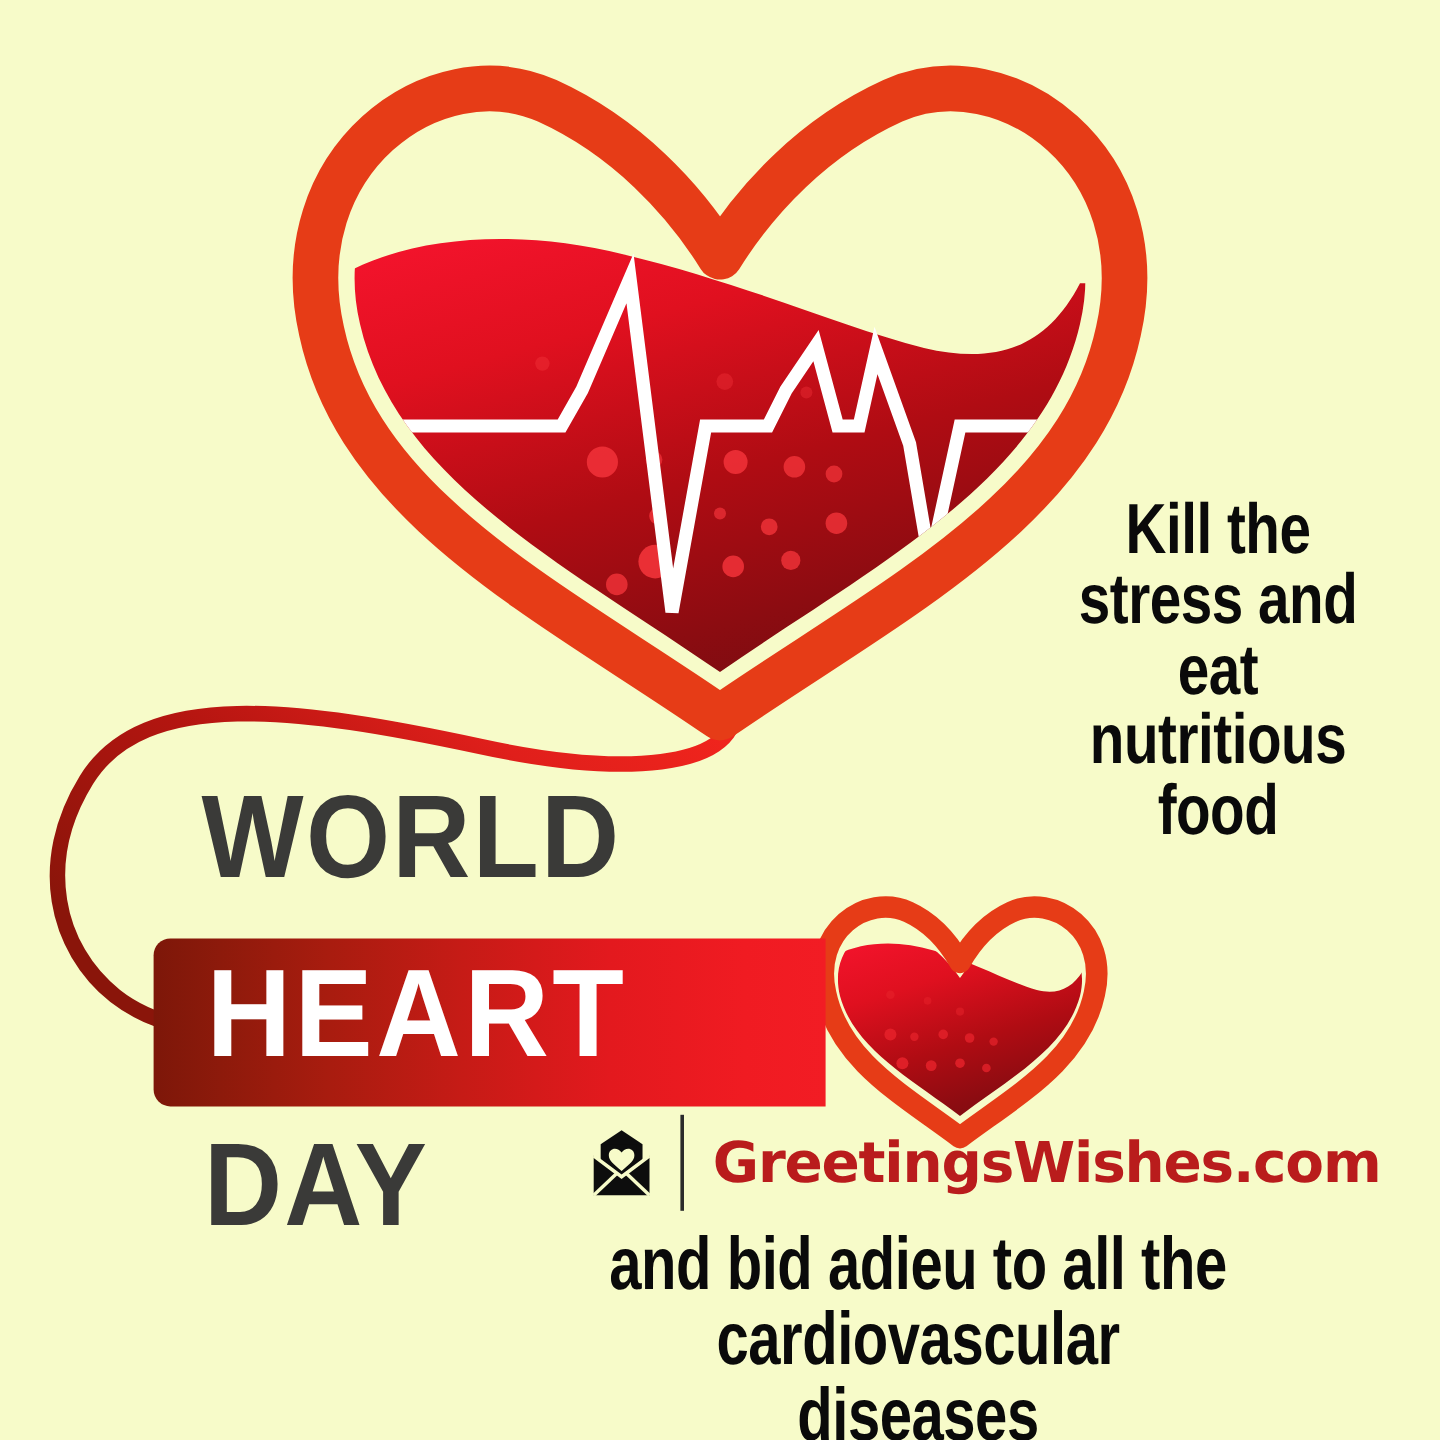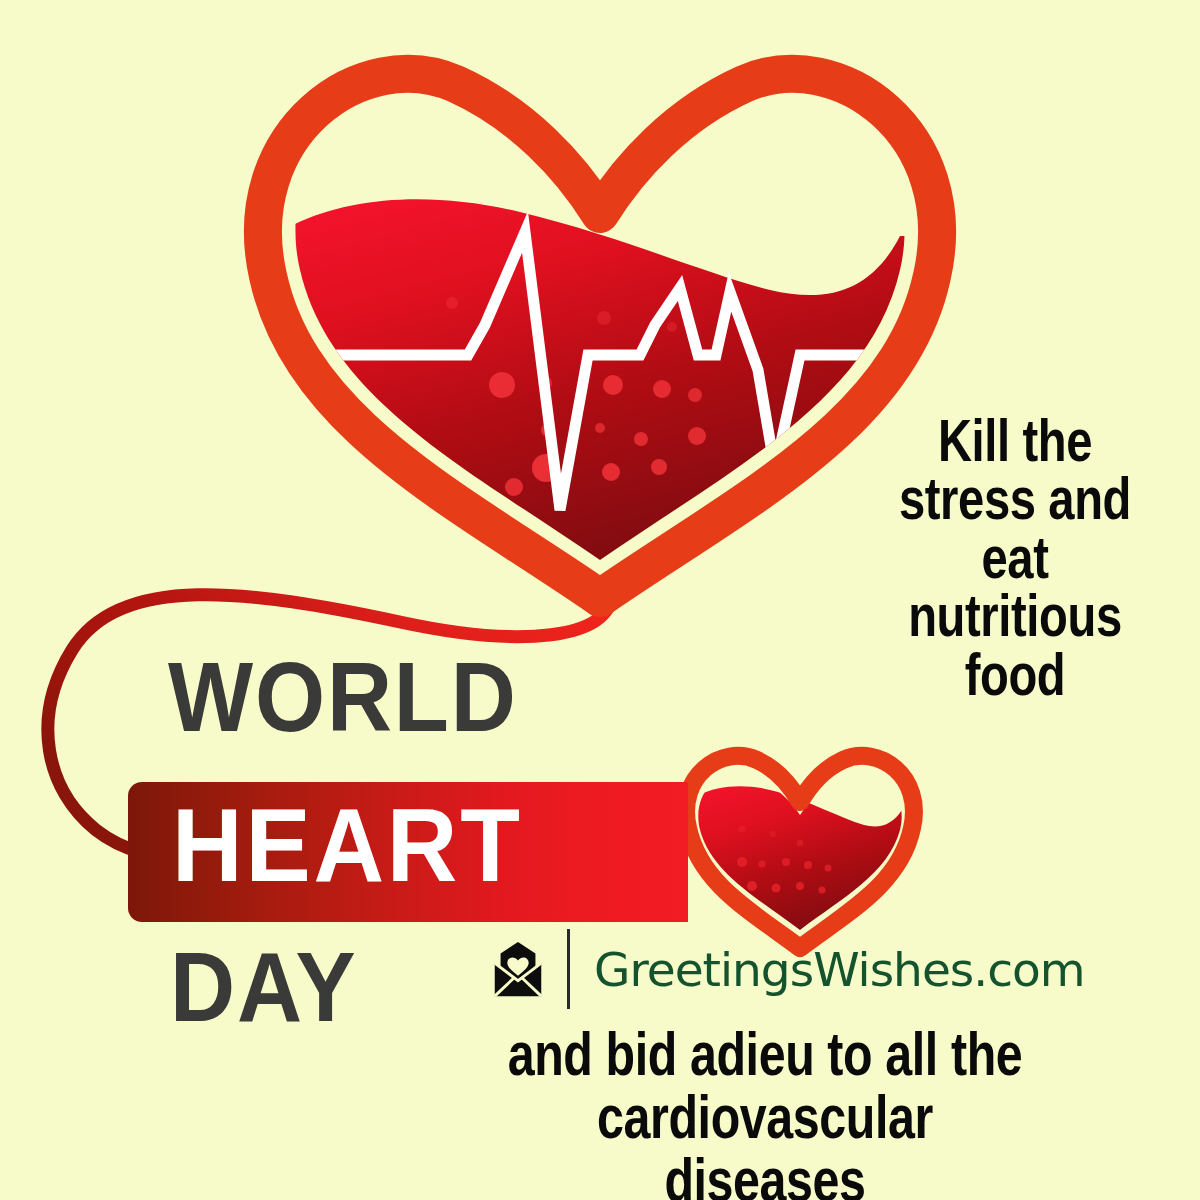--- a/index.html
+++ b/index.html
@@ -141,23 +141,23 @@
   .wm-divider {
     width: 3px;
     height: 80px;
     background: #2b2b2b;
     margin-left: 18px;
     margin-right: 24px;
     flex: 0 0 auto;
   }
   .wm-text {
     font-family: "DejaVu Sans", sans-serif;
-    font-weight: 400;
+    font-weight: 700;
     font-size: 47px;
-    color: #14532d;
+    color: #b91c1c;
     letter-spacing: -1px;
     white-space: nowrap;
   }
 </style>
 </head>
 <body>
 
 <div id="poster">
 
   <svg class="art" viewBox="0 0 1200 1200">

